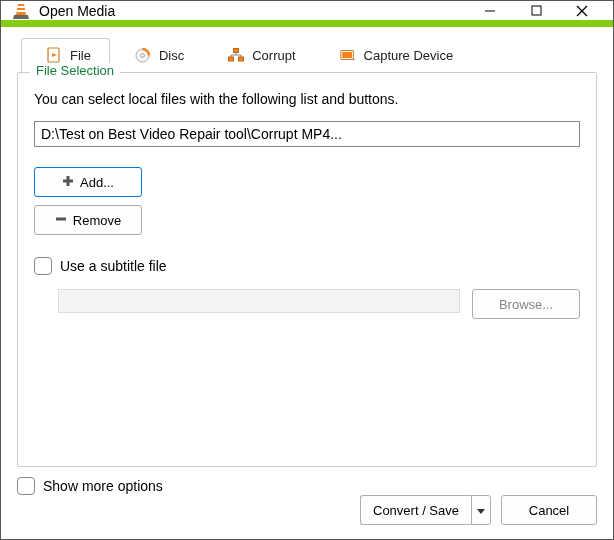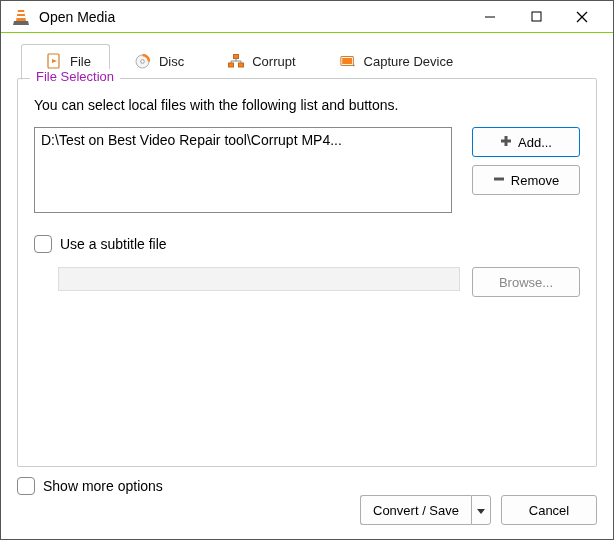--- a/index.html
+++ b/index.html
@@ -14,25 +14,25 @@
     width: 614px;
     height: 540px;
     border: 1px solid #555;
     background: #fff;
     display: flex;
     flex-direction: column;
     position: relative;
   }
   
   .titlebar {
-    height: 32px;
+    height: 26px;
     display: flex;
     align-items: center;
     padding: 0 8px;
-    border-bottom: 1px solid #84cc16;
+    border-bottom: 7px solid #84cc16;
   }
   .titlebar .icon-slot { width: 24px; display:flex; justify-content:center; }
   .titlebar .title {
     font-size: 14px;
     margin-left: 6px;
     flex: 0 0 auto;
   }
   .titlebar .spacer { flex: 1; }
   .win-btn {
     width: 46px;
@@ -82,24 +82,24 @@
     position: relative;
     flex: 1;
   }
   .fieldset-legend {
     position: absolute;
     top: -10px;
     left: 12px;
     background: #fff;
     padding: 0 6px;
     font-size: 13px;
-    color: #a21caf;
+    color: #15803d;
   }
   .help-text { margin: 4px 0 14px 0; font-size: 14px; }
-  .file-row { display: flex; gap: 20px; }
+  .file-row { display: flex; gap: 20px; flex-direction: column; }
   .file-list {
     flex: 1;
     height: 86px;
     border: 1px solid #888;
     padding: 4px 6px;
     font-size: 14px;
     overflow: hidden;
     white-space: nowrap;
   }
   .side-btns { width: 108px; display: flex; flex-direction: column; gap: 8px; }

